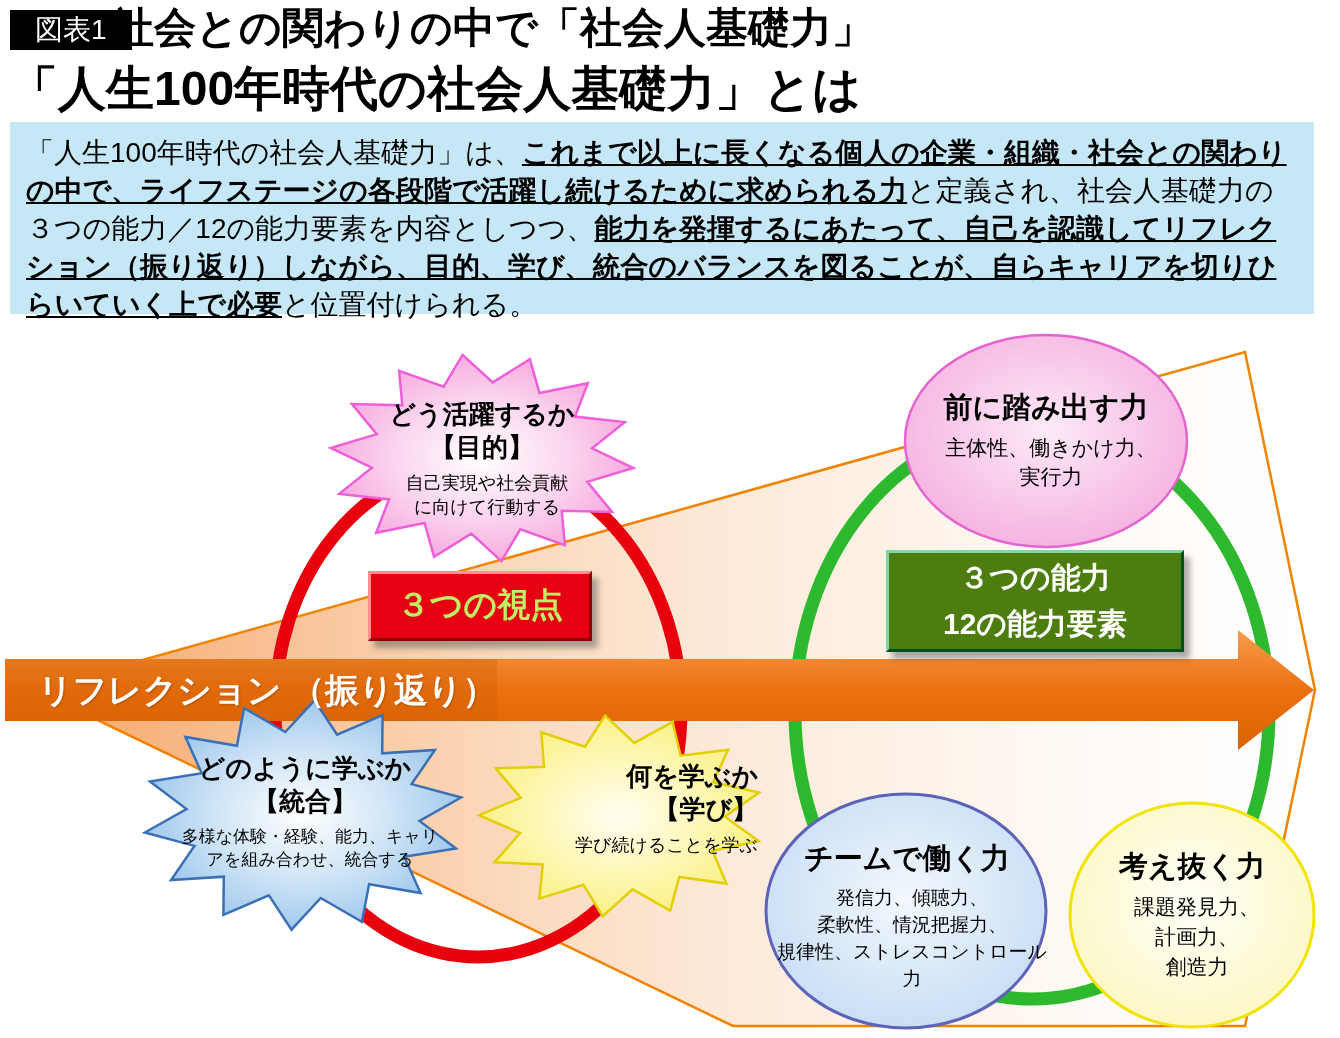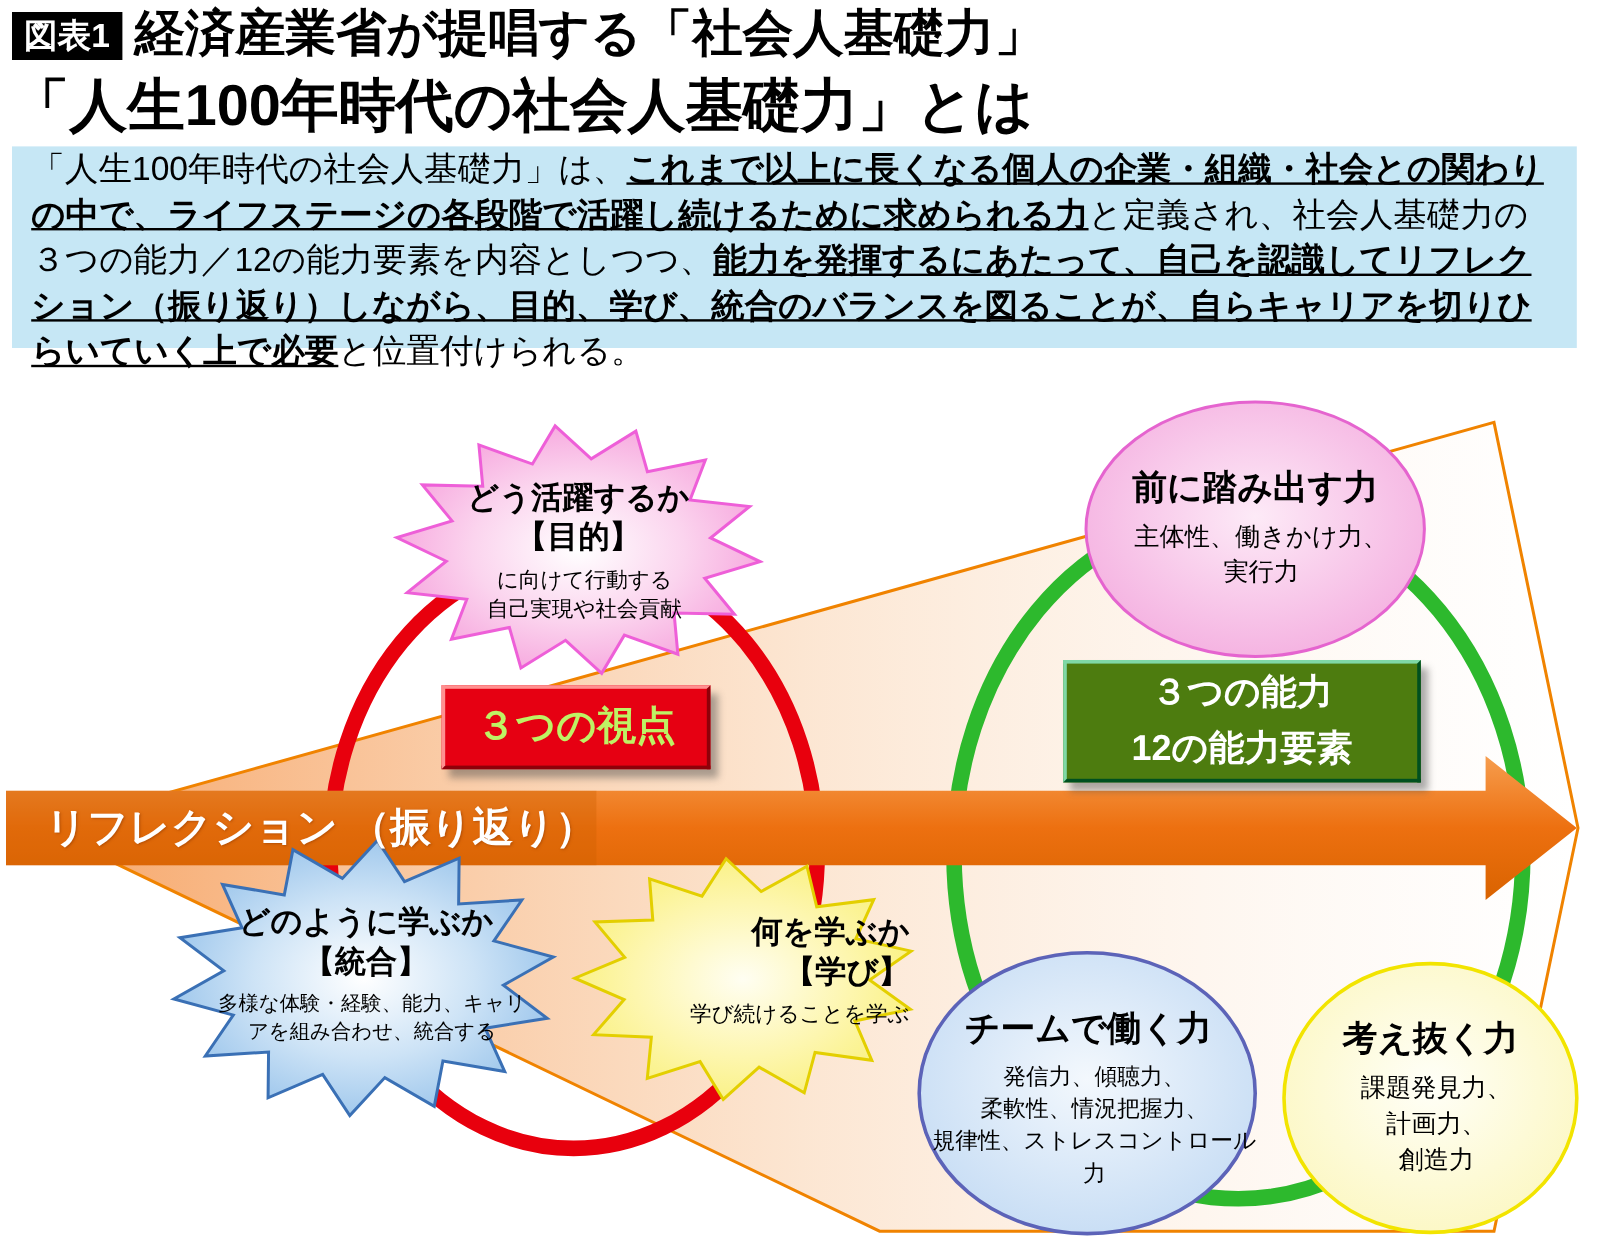--- a/index.html
+++ b/index.html
@@ -3,33 +3,33 @@
 <meta charset="utf-8">
 <style>
   html,body{margin:0;padding:0;background:#fff;}
   .canvas{
     position:relative;width:1340px;height:1038px;background:#ffffff;
     font-family:"Liberation Sans","DejaVu Sans",sans-serif;overflow:hidden;color:#000;
   }
   
   .fig-badge{
     position:absolute;left:10px;top:10px;background:#000;color:#fff;
-    font-size:28px;font-weight:bold;padding:3px 10px;line-height:34px;
+    font-size:28px;font-weight:normal;padding:3px 25px;line-height:34px;
   }
   .title{
     position:absolute;left:112px;top:4px;font-size:42px;font-weight:bold;
     letter-spacing:0px;line-height:48px;white-space:nowrap;
   }
   .subtitle{
     position:absolute;left:10px;top:66px;font-size:48px;font-weight:bold;
     line-height:46px;white-space:nowrap;
   }
   .intro{
     position:absolute;left:10px;top:122px;width:1272px;height:168px;
-    background:#c6e7f5;padding:0 16px;font-size:28px;line-height:38px;
+    background:#c6e7f5;padding:12px 16px;font-size:28px;line-height:38px;
     text-align:left;
   }
   .intro .em{font-weight:bold;text-decoration:underline;}
   
   .diagram-svg{position:absolute;left:0;top:0;width:1340px;height:1038px;}
   
   .box-red{
     position:absolute;left:368px;top:571px;width:224px;height:70px;box-sizing:border-box;
     background:#e60012;border:3px solid;border-color:#ff9090 #8e0009 #8e0009 #ff9090;
     box-shadow:6px 7px 6px rgba(70,70,70,.45);
@@ -66,21 +66,21 @@
   .ell-yellow{left:1072px;top:848px;width:240px;}
   .ell-yellow .t{font-size:29px;line-height:37px;}
   .ell-yellow .b{font-size:21px;line-height:30px;}
 </style>
 </head>
 <body>
 
 <div class="canvas">
 
   <div class="fig-badge">図表1</div>
-  <div class="title">経済産業省が提唱する「社会人基礎力」</div>
+  <div class="title">社会との関わりの中で「社会人基礎力」</div>
   <div class="subtitle">「人生100年時代の社会人基礎力」とは</div>
 
   <div class="intro">
     <span>「人生100年時代の社会人基礎力」は、</span><span class="em">これまで以上に長くなる個人の企業・組織・社会との関わりの中で、ライフステージの各段階で活躍し続けるために求められる力</span><span>と定義され、社会人基礎力の３つの能力／12の能力要素を内容としつつ、</span><span class="em">能力を発揮するにあたって、自己を認識してリフレクション（振り返り）しながら、目的、学び、統合のバランスを図ることが、自らキャリアを切りひらいていく上で必要</span><span>と位置付けられる。</span>
   </div>
 
   <svg class="diagram-svg" viewBox="0 0 1340 1038" xmlns="http://www.w3.org/2000/svg">
     <defs>
       <linearGradient id="gradTri" x1="0" y1="0" x2="1" y2="0">
         <stop offset="0" stop-color="#f6a160" stop-opacity="0.95"></stop>
@@ -144,22 +144,22 @@
     <div>３つの能力</div>
     <div>12の能力要素</div>
   </div>
 
   <div class="arrow-label">リフレクション （振り返り）</div>
 
   <div class="overlay burst-pink">
     <div class="t">どう活躍するか</div>
     <div class="t2">【目的】</div>
     <div class="gap"></div>
+    <div class="b">自己実現や社会貢献</div>
     <div class="b">に向けて行動する</div>
-    <div class="b">自己実現や社会貢献</div>
   </div>
 
   <div class="overlay burst-blue">
     <div class="t">どのように学ぶか</div>
     <div class="t2">【統合】</div>
     <div class="gap"></div>
     <div class="b">多様な体験・経験、能力、キャリ</div>
     <div class="b">アを組み合わせ、統合する</div>
   </div>
 

